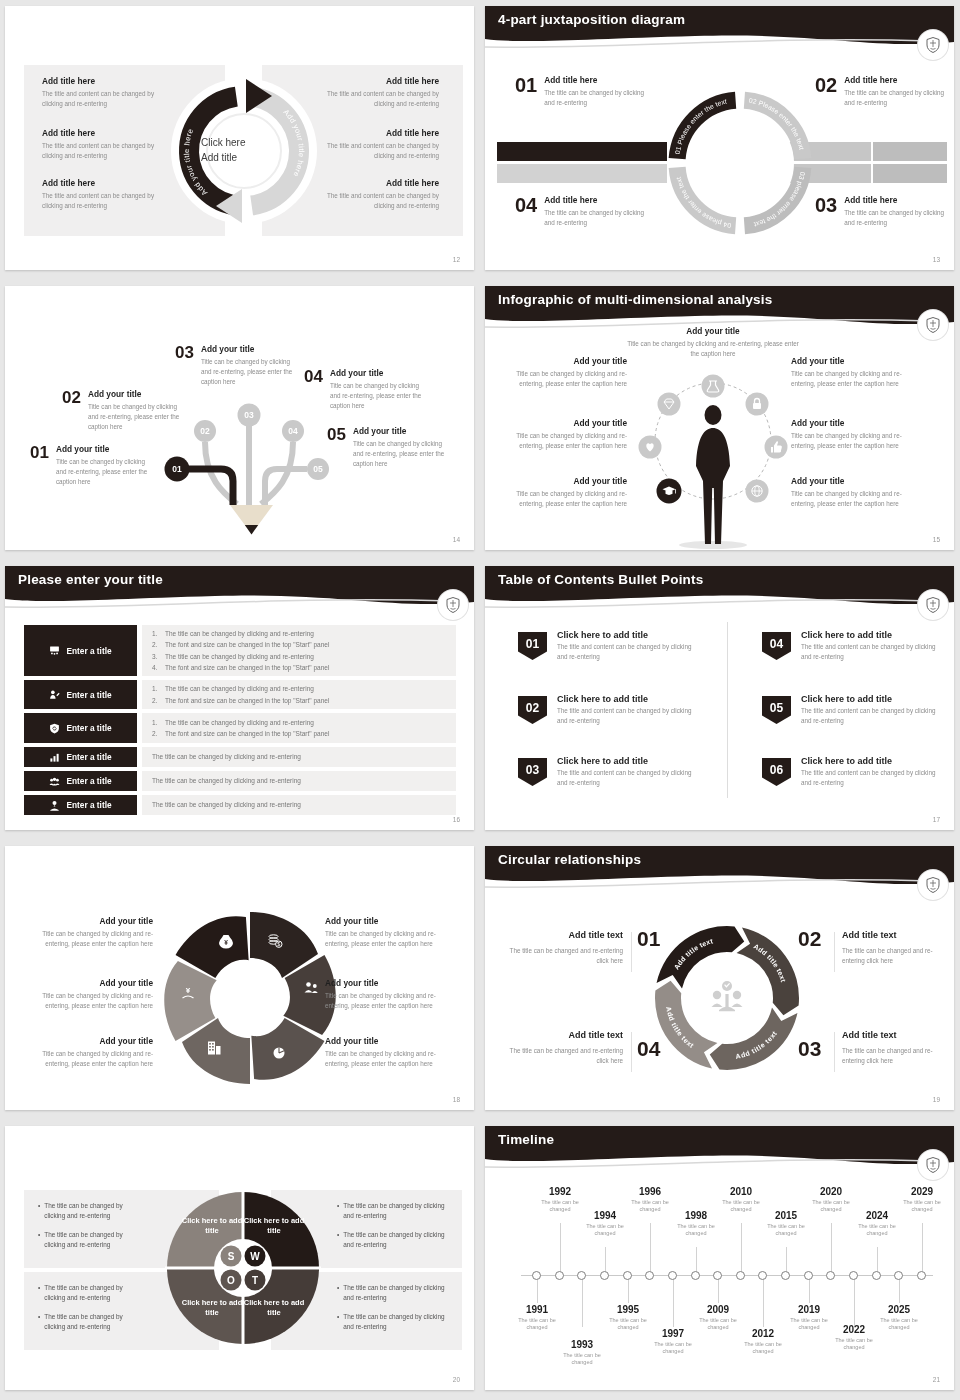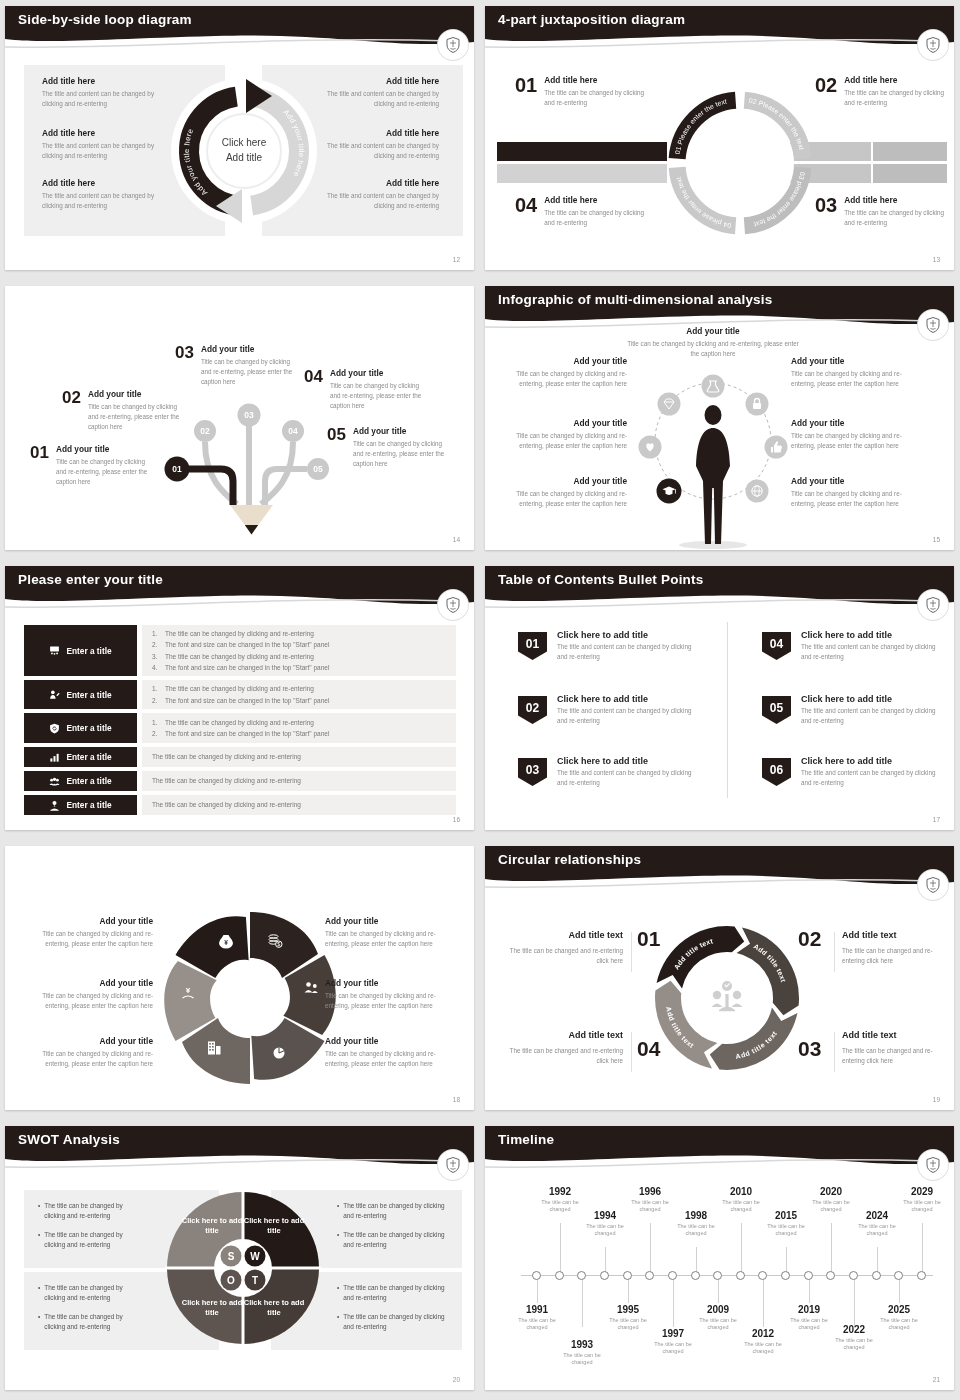--- a/index.html
+++ b/index.html
@@ -18,21 +18,21 @@
   .h9{font-weight:bold;font-size:9px;color:#1f1f1f;margin-bottom:2px;}
   .n2{font-weight:bold;font-size:20px;color:#241b18;line-height:1;}
   .n3{font-weight:bold;font-size:17px;color:#241b18;line-height:1;}
   .n8{font-weight:bold;font-size:21px;color:#241b18;line-height:1;}
   .qb{display:flex;gap:7px;align-items:flex-start;}
   .arcTxt{font-size:7.5px;fill:#fff;letter-spacing:.4px;}
   .arcTxt2{font-size:6.8px;fill:#fff;letter-spacing:.2px;}
   .arcTxt8{font-size:7px;font-weight:bold;fill:#fff;letter-spacing:.4px;}
   .arcL{stroke-width:17;fill:none;}
   .svgnum{font-weight:bold;font-size:8.5px;fill:#fff;text-anchor:middle;}
-  .ctr1{position:absolute;left:196px;top:130px;width:86px;text-align:center;font-size:10px;color:#3c3c3c;line-height:1.45;}
+  .ctr1{position:absolute;left:196px;top:130px;width:86px;text-align:left;font-size:10px;color:#3c3c3c;line-height:1.45;}
   .ct2t{font-weight:bold;font-size:13.5px;color:#241b18;line-height:1.2;}
   .ct2c{font-size:6.8px;color:#555;line-height:1.7;margin-top:6px;text-align:justify;}
   .row5{display:flex;margin-bottom:4px;}
   .btn5{width:113px;background:#241b18;color:#fff;display:flex;align-items:center;justify-content:center;gap:6px;font-size:8.3px;font-weight:bold;flex:none;}
   .cnt5{flex:1;background:#f1f0ef;margin-left:5px;display:flex;flex-direction:column;justify-content:center;padding:4px 10px;font-size:6.5px;color:#777;line-height:1.75;}
   .oli{display:flex;gap:5px;}
   .oln{width:8px;flex:none;}
   .badge{position:absolute;width:29px;height:28px;background:#241b18;color:#fff;font-weight:bold;font-size:12px;display:flex;align-items:center;justify-content:center;padding-bottom:5px;box-sizing:border-box;clip-path:polygon(0 0,100% 0,100% 70%,50% 100%,0 70%);}
   .tocT{position:absolute;width:152px;}
   .vline{position:absolute;width:1px;background:#e0e0e0;}
@@ -95,33 +95,20 @@
       <path id="s0lp2" d="M13.30,-53.37 A55,55 0 0 1 9.55,54.16"></path>
     </defs>
     <text class="arcTxt"><textPath href="#s0lp1" startOffset="20%">Add your title here</textPath></text>
     <text class="arcTxt"><textPath href="#s0lp2" startOffset="20%">Add your title here</textPath></text>
   </svg>
   <div class="ctr1">
     <div>Click here</div>
     <div>Add title</div>
   </div>
 
-  <div class="shead">
-    <svg class="headsvg" viewBox="0 0 469 54" preserveAspectRatio="none">
-      <path d="M0,0 H469 V36 C390,44 330,26 210,30 C100,33 40,38 0,33 Z" fill="#241b18"></path>
-      <path d="M0,41 C120,43 280,30 445,35" stroke="#d8d8d8" stroke-width="1.5" fill="none"></path>
-    </svg>
-    <div class="stitle">Side-by-side loop diagram</div>
-    <div class="logo">
-      <svg width="20" height="20" viewBox="0 0 20 20">
-        <path d="M10,2.5 L16,4.5 V10 Q16,15 10,17.5 Q4,15 4,10 V4.5 Z" fill="none" stroke="#666" stroke-width="1"></path>
-        <path d="M10,5 V12 M7,8 H13 M7.5,13.5 Q10,15 12.5,13.5" stroke="#666" stroke-width=".8" fill="none"></path>
-      </svg>
-    </div>
-  </div>
   <div class="pagenum">12</div>
 </div>
     </div>
 
 <div class="cell">
       <div class="slide">
   <div class="abs" style="left:12px;top:136px;width:170px;height:19px;background:#241b18"></div>
   <div class="abs" style="left:12px;top:158px;width:170px;height:19px;background:#d2d2d2"></div>
   <div class="abs" style="left:300px;top:136px;width:86px;height:19px;background:#c6c6c6"></div>
   <div class="abs" style="left:388px;top:136px;width:74px;height:19px;background:#bdbdbd"></div>
@@ -755,33 +742,20 @@
     <text x="66" y="69.5" fill="#fff" font-size="10" font-weight="bold" text-anchor="middle">S</text>
     <text x="90" y="69.5" fill="#fff" font-size="10" font-weight="bold" text-anchor="middle">W</text>
     <text x="66" y="93.5" fill="#fff" font-size="10" font-weight="bold" text-anchor="middle">O</text>
     <text x="90" y="93.5" fill="#fff" font-size="10" font-weight="bold" text-anchor="middle">T</text>
   </svg>
   <div class="qlabel" style="left:176px;top:90px">Click here to add title</div>
   <div class="qlabel" style="left:238px;top:90px">Click here to add title</div>
   <div class="qlabel" style="left:176px;top:172px">Click here to add title</div>
   <div class="qlabel" style="left:238px;top:172px">Click here to add title</div>
 
-  <div class="shead">
-    <svg class="headsvg" viewBox="0 0 469 54" preserveAspectRatio="none">
-      <path d="M0,0 H469 V36 C390,44 330,26 210,30 C100,33 40,38 0,33 Z" fill="#241b18"></path>
-      <path d="M0,41 C120,43 280,30 445,35" stroke="#d8d8d8" stroke-width="1.5" fill="none"></path>
-    </svg>
-    <div class="stitle">SWOT Analysis</div>
-    <div class="logo">
-      <svg width="20" height="20" viewBox="0 0 20 20">
-              <path d="M10,2.5 L16,4.5 V10 Q16,15 10,17.5 Q4,15 4,10 V4.5 Z" fill="none" stroke="#666" stroke-width="1"></path>
-              <path d="M10,5 V12 M7,8 H13 M7.5,13.5 Q10,15 12.5,13.5" stroke="#666" stroke-width=".8" fill="none"></path>
-            </svg>
-    </div>
-  </div>
   <div class="pagenum">20</div>
 </div>
     </div>
 
 <div class="cell">
       <div class="slide">
   <div class="tl-line"></div>
 
   <div class="stem" style="left:52px;top:152px;height:25px"></div>
         <div class="node" style="left:47px"></div>

